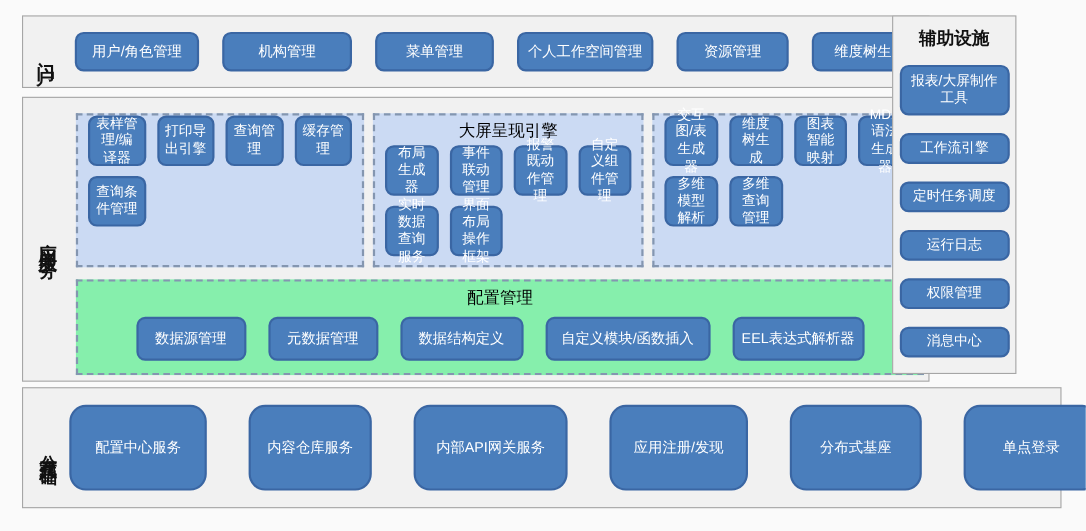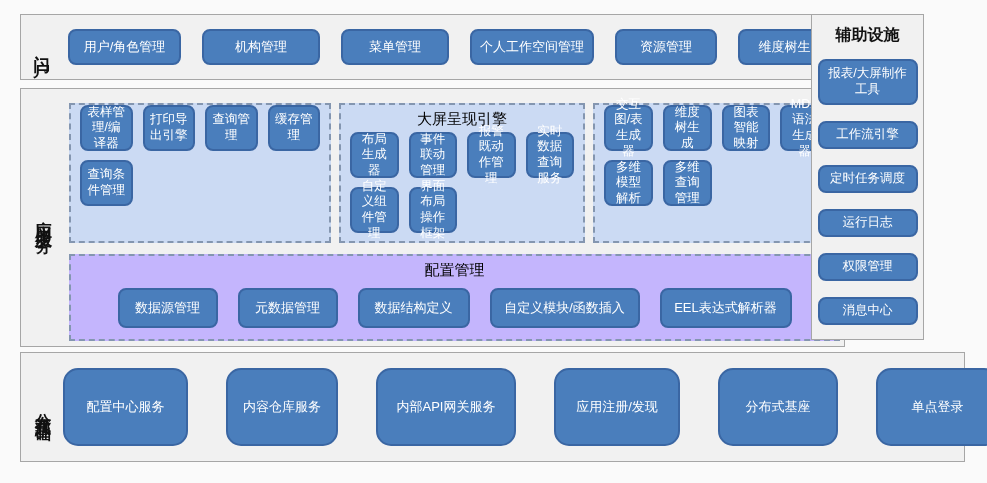--- a/index.html
+++ b/index.html
@@ -57,21 +57,21 @@
   }
   .panel-title { text-align: center; font-size: 15px; color: #000; padding-top: 5px; height: 27px; }
   .engine-grid {
     display: grid; grid-template-columns: repeat(4, 1fr);
     gap: 9px 10px; padding: 0 9px;
   }
   .engine-grid .btn { height: 46px; font-size: 12.5px; }
 
   .config-panel {
     position: absolute; left: 48px; top: 165px; width: 771px; height: 87px;
-    background: #c4b5fd; border: 2px dashed #8496b0;
+    background: #86efac; border: 2px dashed #8496b0;
   }
   .config-row { display: flex; justify-content: center; gap: 20px; margin-top: 5px; }
   .config-row .btn { height: 40px; }
 
   
   .infra { left: 20px; top: 352px; width: 945px; height: 110px;
            display: flex; align-items: center; padding-left: 14px; }
   .infra .vlabel { font-size: 16px; letter-spacing: 3px; width: 28px; }
   .infra-row { display: flex; gap: 38px; margin-left: 12px; align-items: center; }
   .infra-row .btn { height: 78px; border-radius: 15px; }
@@ -114,22 +114,22 @@
           <div class="btn">查询条件管理</div>
         </div>
       </div>
 
       <div class="panel" style="width:246px">
         <div class="panel-title">大屏呈现引擎</div>
         <div class="engine-grid">
           <div class="btn">布局生成器</div>
           <div class="btn">事件联动管理</div>
           <div class="btn">报警既动作管理</div>
+          <div class="btn">自定义组件管理</div>
           <div class="btn">实时数据查询服务</div>
-          <div class="btn">自定义组件管理</div>
           <div class="btn">界面布局操作框架</div>
         </div>
       </div>
 
       <div class="panel" style="width:247px">
         <div class="engine-grid">
           <div class="btn">交互图/表生成器</div>
           <div class="btn">维度树生成</div>
           <div class="btn">图表智能映射</div>
           <div class="btn">MDX语法生成器</div>
@@ -139,21 +139,21 @@
       </div>
     </div>
 
     <div class="config-panel">
       <div class="panel-title">配置管理</div>
       <div class="config-row">
         <div class="btn" style="width:100px">数据源管理</div>
         <div class="btn" style="width:100px">元数据管理</div>
         <div class="btn" style="width:112px">数据结构定义</div>
         <div class="btn" style="width:150px">自定义模块/函数插入</div>
-        <div class="btn" style="width:132px">EEL表达式解析器</div>
+        <div class="btn" style="width:120px">EEL表达式解析器</div>
       </div>
     </div>
   </section>
 
   <section class="box infra">
     <div class="vlabel">分布式基础</div>
     <div class="infra-row">
       <div class="btn" style="width:125px">配置中心服务</div>
       <div class="btn" style="width:112px">内容仓库服务</div>
       <div class="btn" style="width:140px">内部API网关服务</div>

